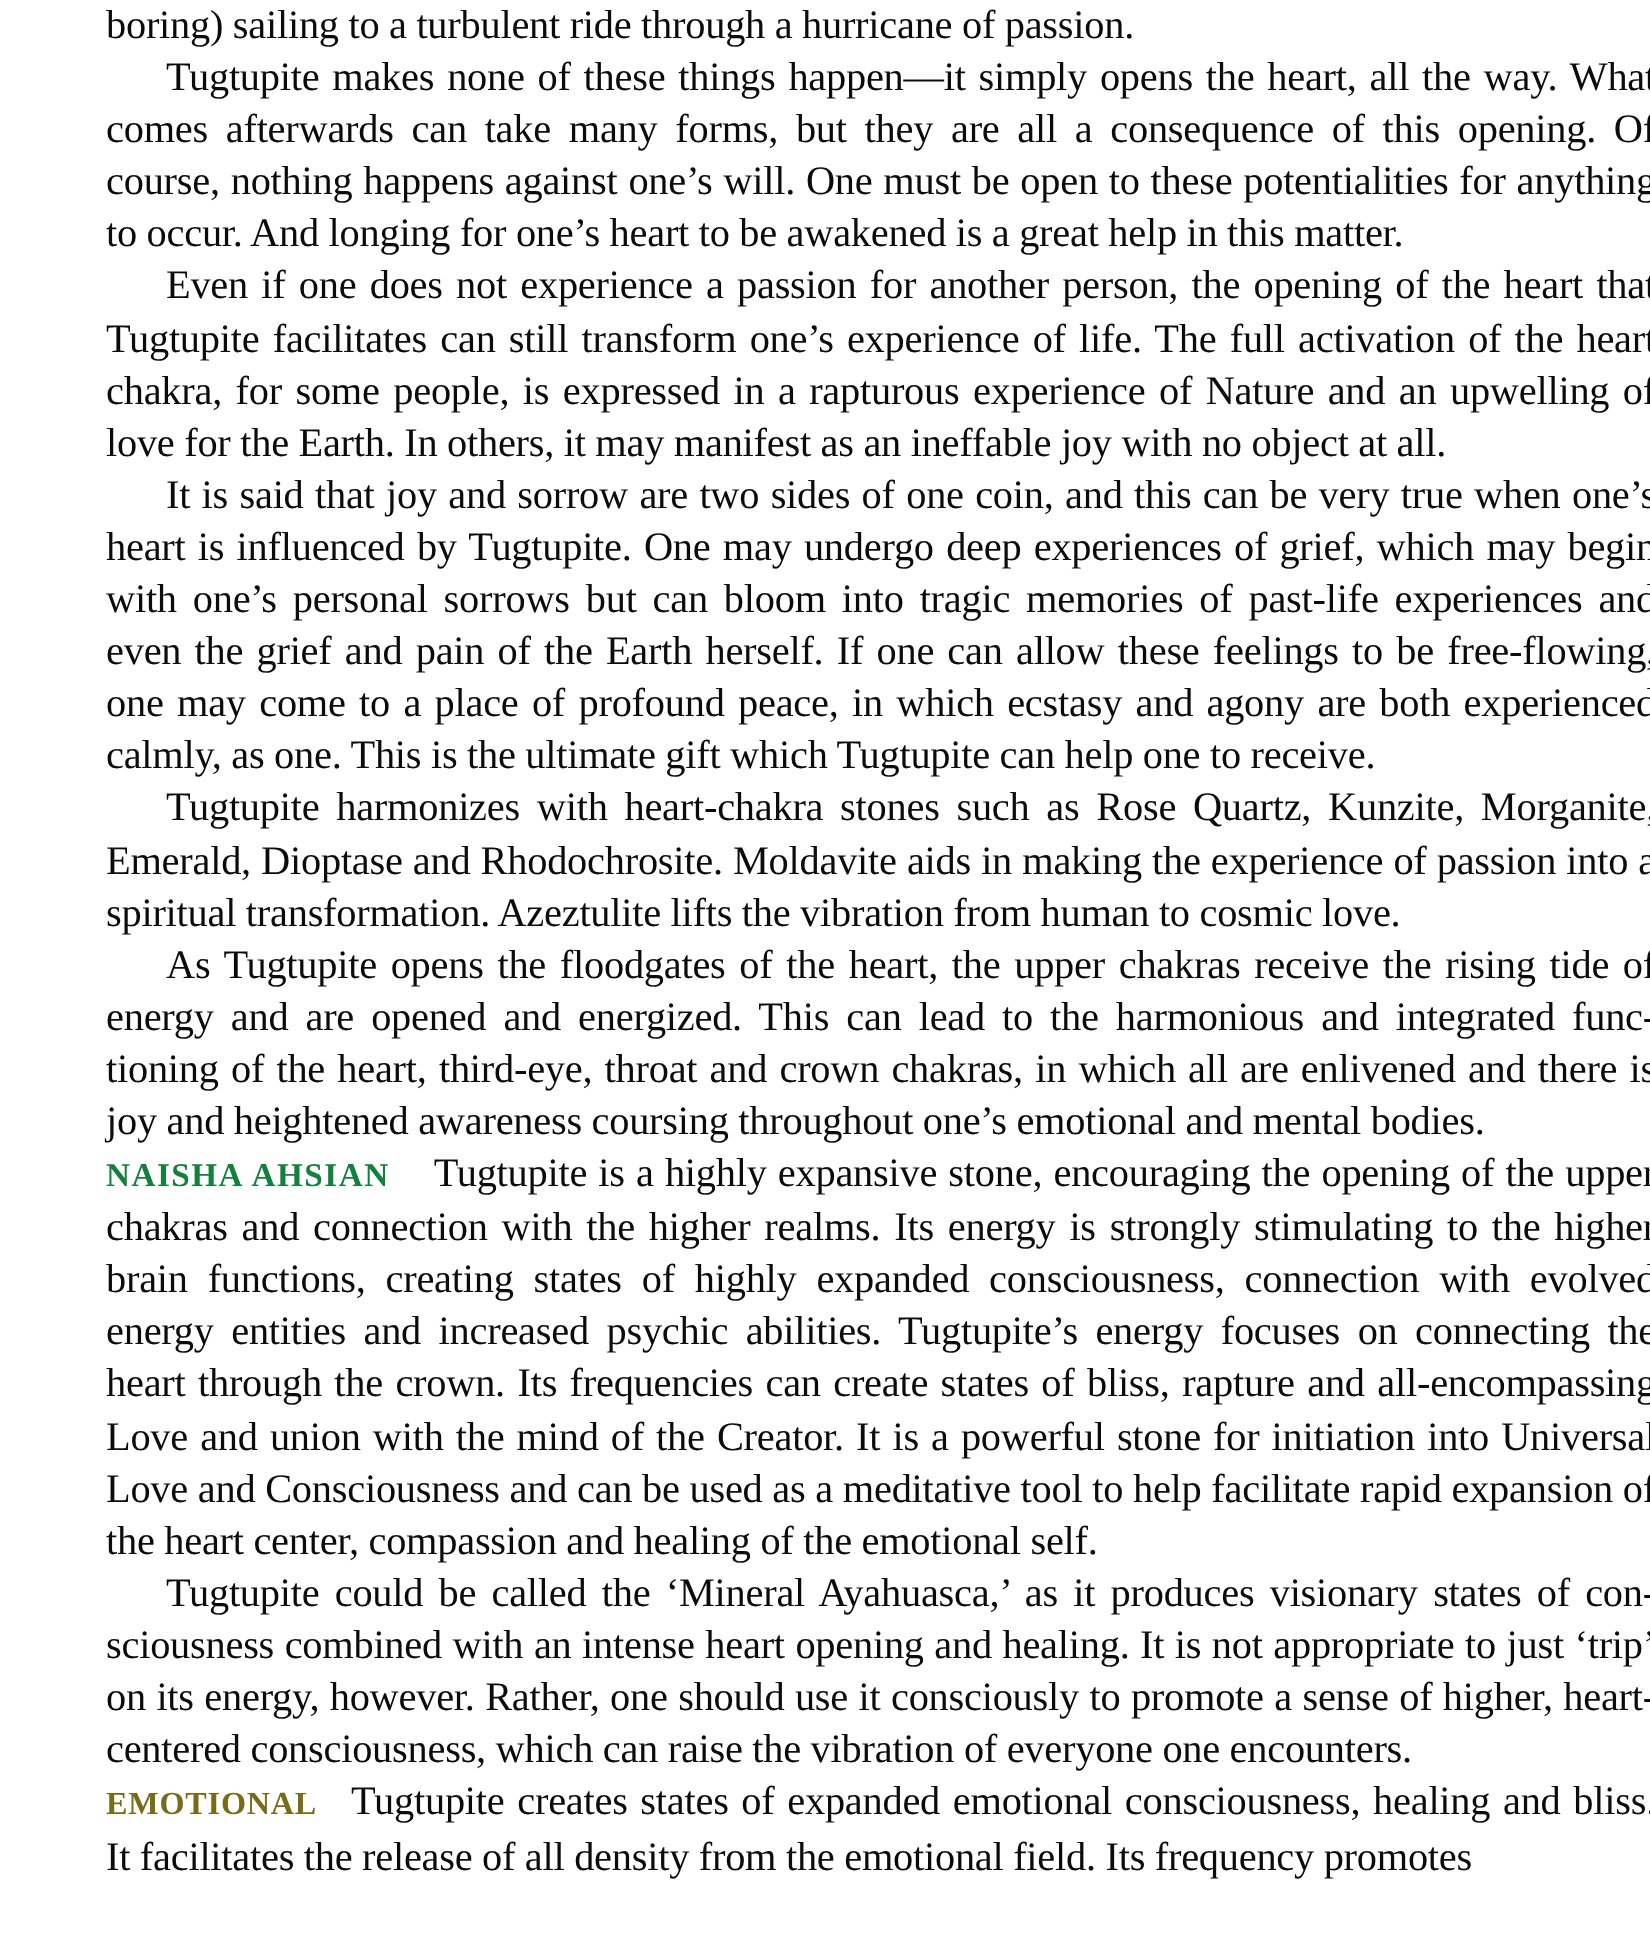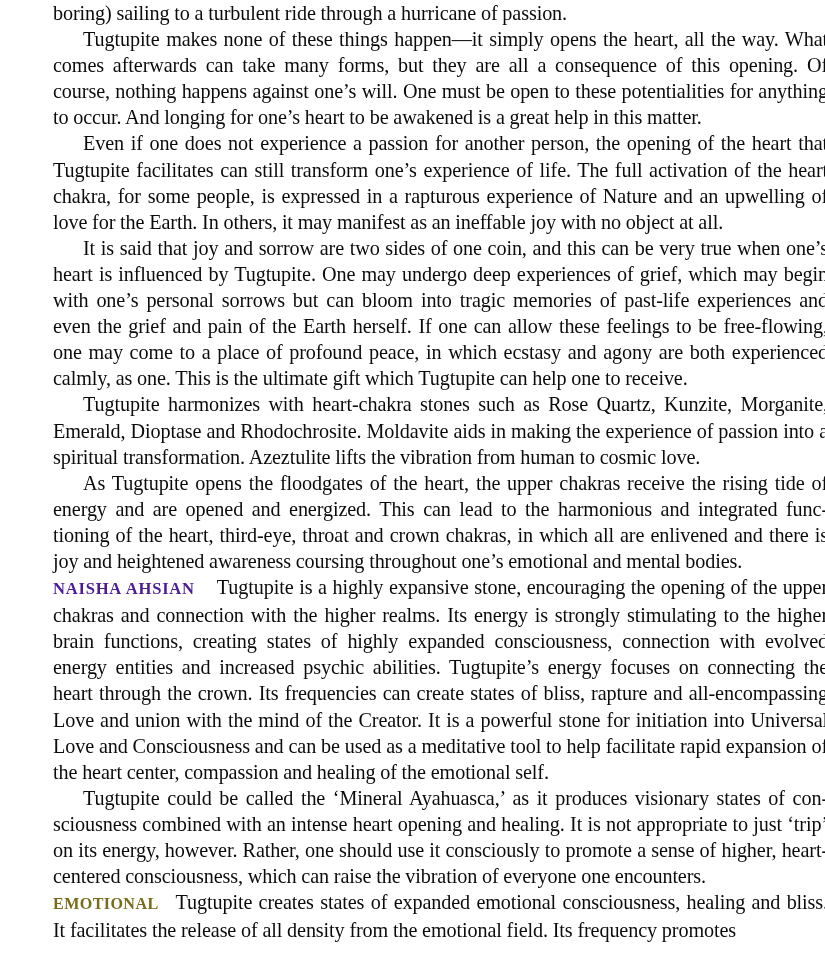--- a/index.html
+++ b/index.html
@@ -46,21 +46,21 @@
   .gap-before {
     margin-top: 25px;
   }
   .attrib {
     font-weight: bold;
     font-size: 16.6px;
     letter-spacing: 0.75px;
     text-transform: uppercase;
   }
   .attrib.naisha {
-    color: #4c1d95;
+    color: #15803d;
   }
   .attrib.keyword {
     color: #786c1c;
     letter-spacing: 0.4px;
     font-size: 16.1px;
   }
   .after-attrib {
     display: inline-block;
     width: 17px;
   }

